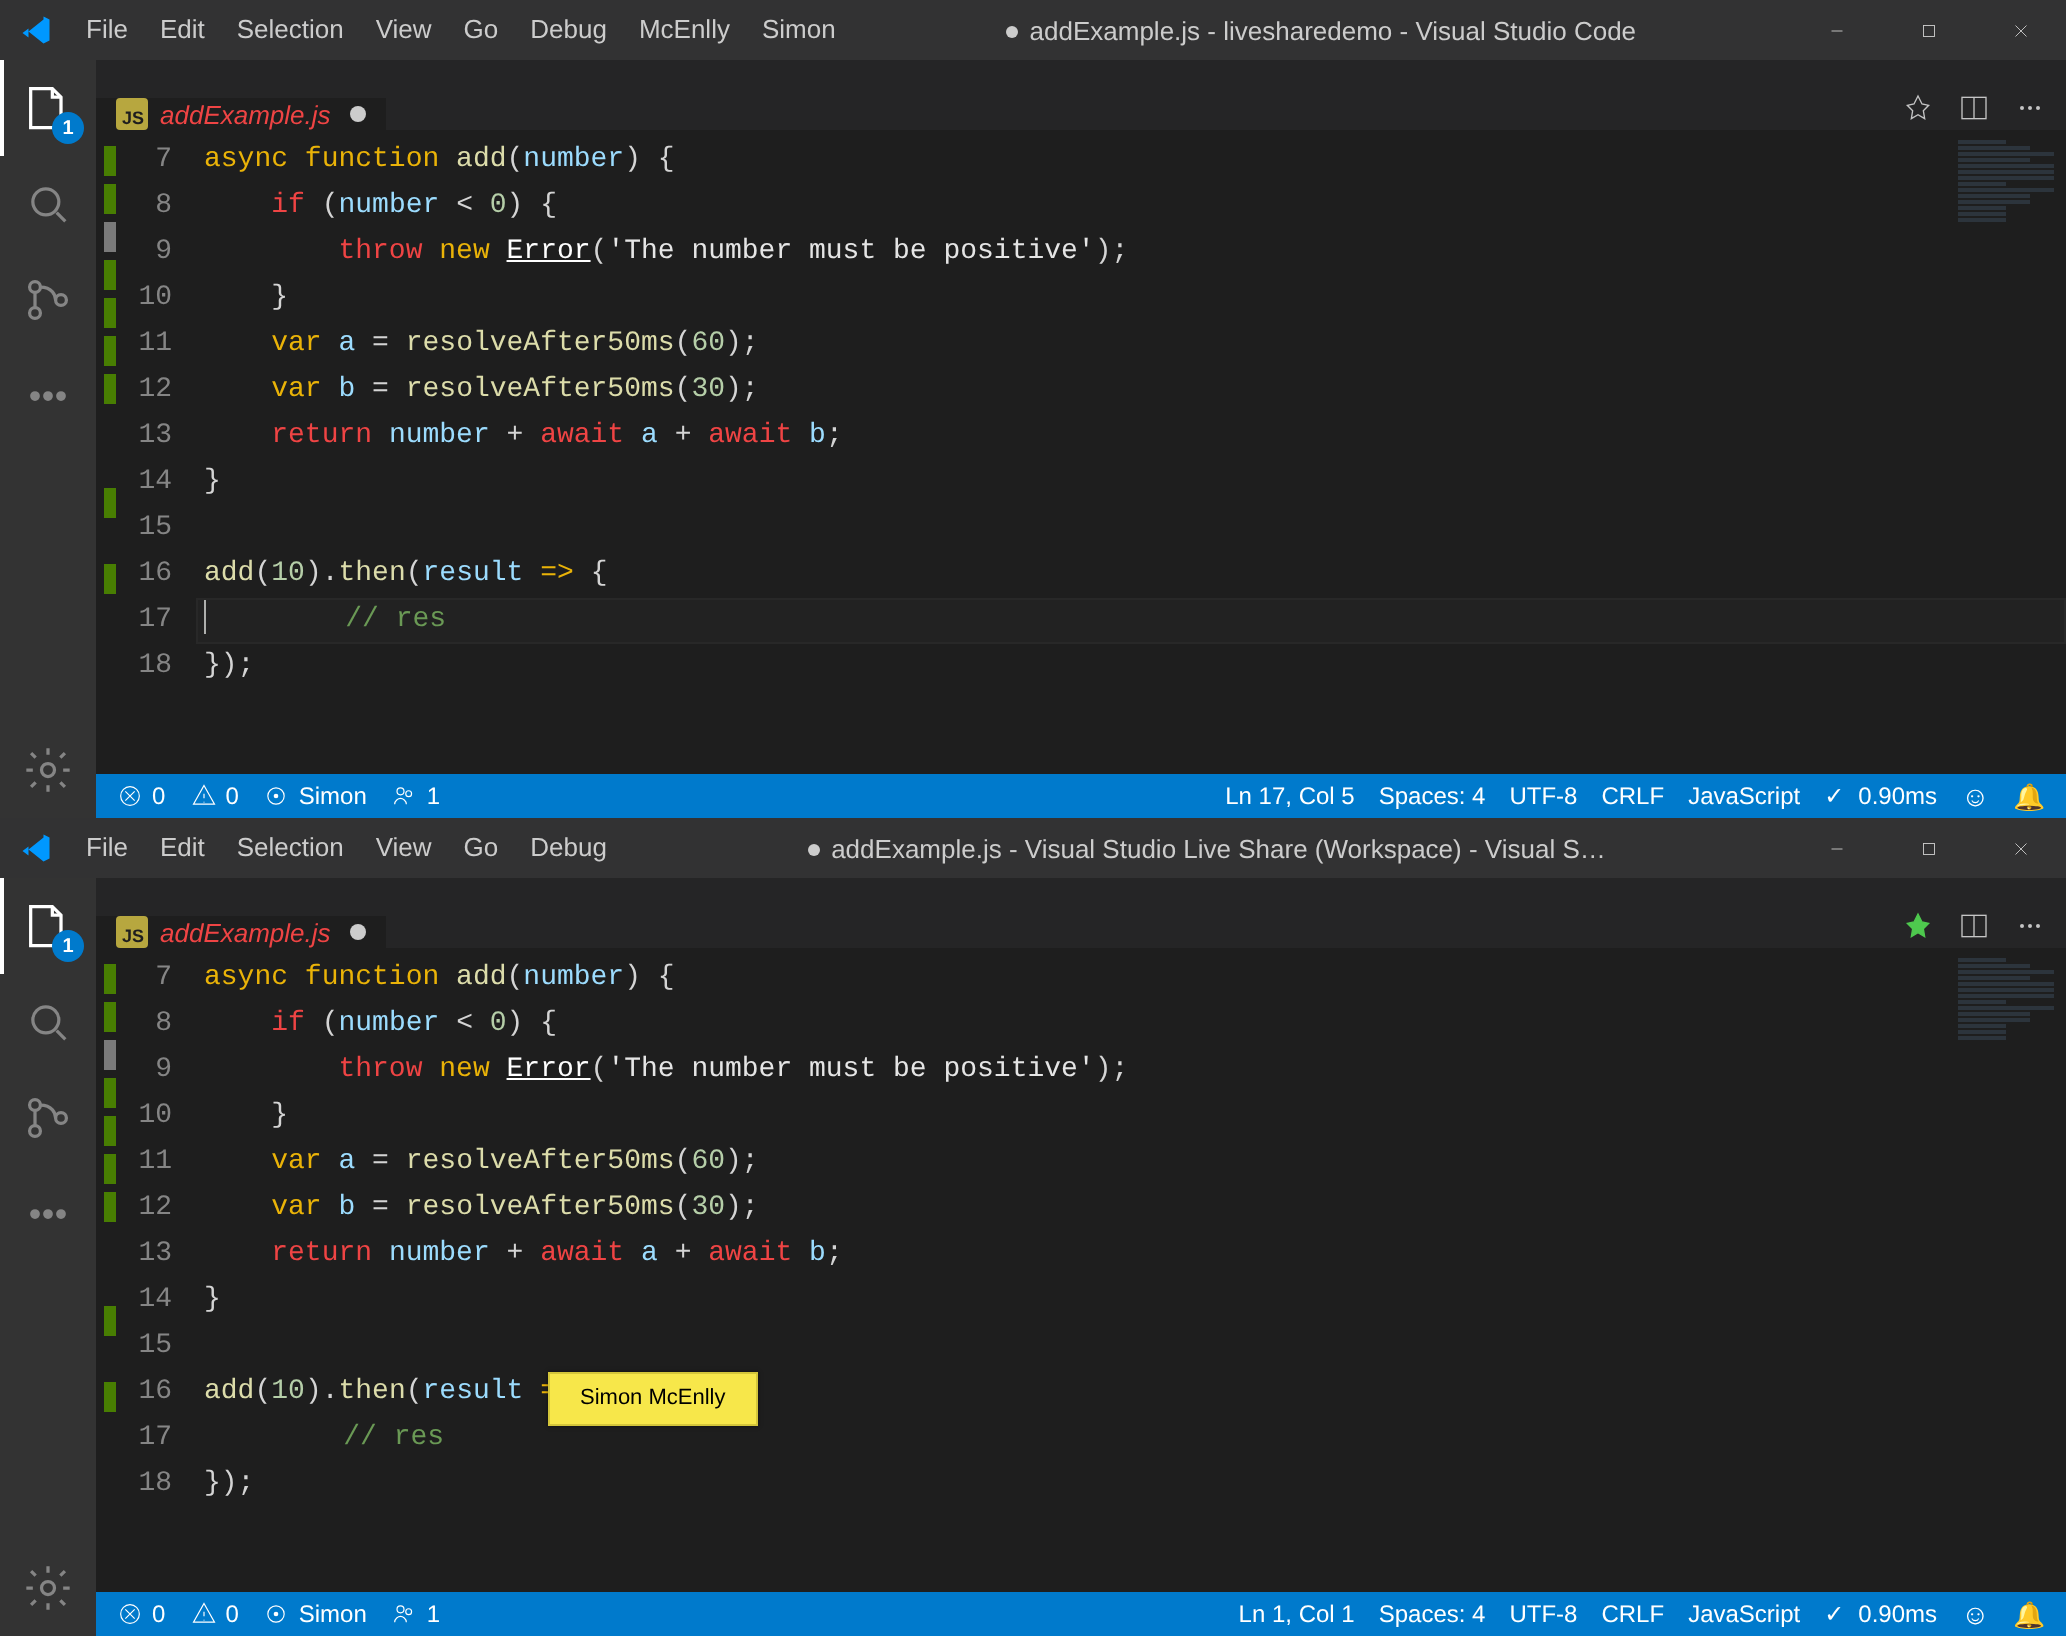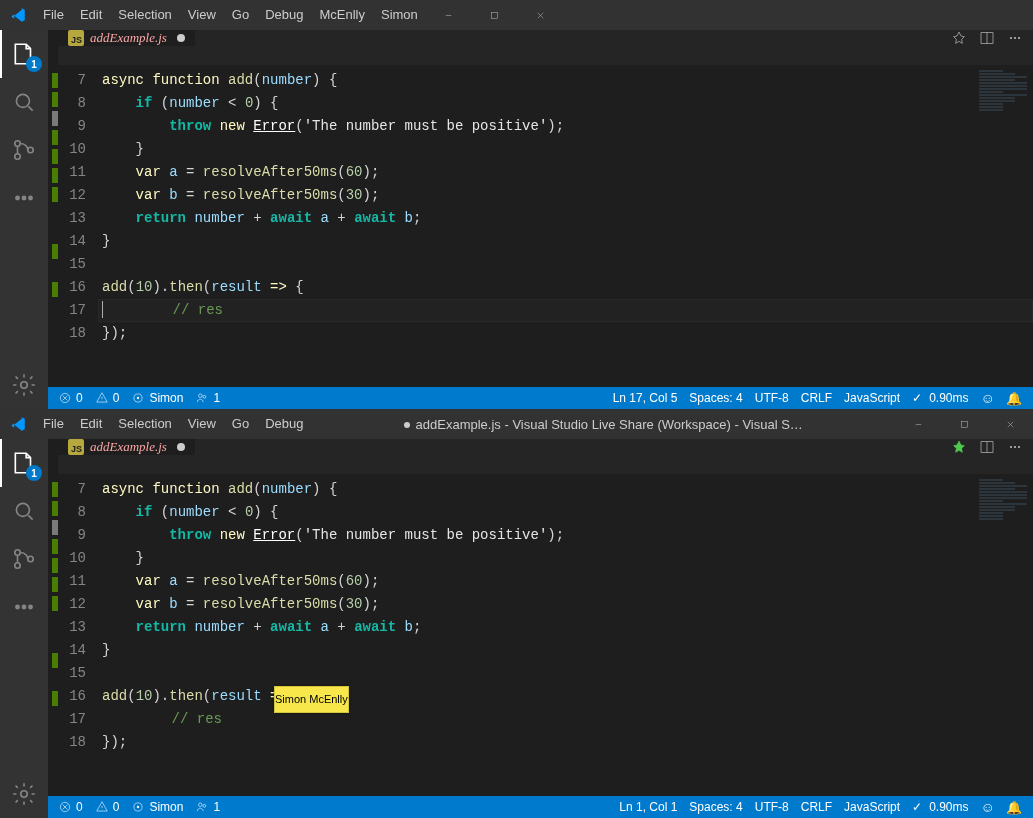--- a/index.html
+++ b/index.html
@@ -54,31 +54,31 @@
 .activitybar svg { stroke:#858585; fill:none; stroke-width:1.5; }
 .activitybar .act-item.active svg { stroke:#fff; }
 .badge {
   position:absolute; bottom:6px; right:6px; background:#007acc; color:#fff;
   border-radius:10px; min-width:16px; height:16px; font-size:10px; font-weight:bold;
   display:flex; align-items:center; justify-content:center; padding:0 4px;
 }
 .act-spacer { flex:1; }
 
 .main { flex:1; display:flex; flex-direction:column; min-width:0; }
-.tabs-row { height:35px; background:#252526; display:flex; align-items:flex-start;margin-left:10px; }
+.tabs-row { height:35px; background:#252526; display:flex; align-items:flex-end; }
 .tab {
   background:#1e1e1e; display:flex; align-items:center; padding:0 10px;
   border-right:1px solid #252526; gap:6px; font-size:13px;
 }
 .tab .js-badge {
   background:#b7a73f; color:#1e1e1e; font-weight:bold; font-size:9px;
   width:16px; height:16px; display:flex; align-items:flex-end; justify-content:flex-end;
   padding:1px 2px; border-radius:2px;
 }
-.tab .tab-name { color:#fca5a5; font-style: italic; font-family: Liberation Serif, serif; }
+.tab .tab-name { color:#ef4444; font-style: italic; }
 .tab .dirty { width:8px; height:8px; border-radius:50%; background:#cccccc; margin-left:4px;}
 .tabs-spacer { flex:1; }
 .tab-actions { display:flex; align-items:center; gap:12px; padding:0 10px; }
 .tab-actions svg { stroke:#c5c5c5; fill:none; }
 .pin-green svg { stroke:#4ec94e; fill:#4ec94e; }
 
 .breadcrumb-strip { height:4px; background:#1e1e1e; }
 
 .editor {
   flex:1; display:flex; background:#1e1e1e; font-family:Consolas,"Courier New",monospace;
@@ -86,41 +86,41 @@
 }
 .gutter { display:flex; }
 .mod-col { width:14px; }
 .mod-mark { width:6px; height:15px; margin:4px auto; }
 .mod-add { background:#487e02; }
 .mod-grey { background:#7a7a7a; }
 .ln-col { width:36px; text-align:right; padding-right:12px; color:#858585; }
 .ln-col .ln { height:23px; }
 .code-col { flex:1; white-space:pre; color:#d4d4d4; position:relative; }
 .code-line { height:23px; padding-left:4px; position:relative; }
-.kw-blue { color:#fef9c3; }
-.kw-purple { color:#14b8a6;font-weight:bold; }
+.kw-blue { color:#eab308; }
+.kw-purple { color:#ef4444; }
 .fn-yellow { color:#dcdcaa; }
 .var-cyan { color:#9cdcfe; }
 .pn { color:#d4d4d4; }
 .num { color:#b5cea8; }
 .str { color:#e5e5e5; }
 .cls-green { color:#ffffff;text-decoration:underline; }
 .cmt { color:#6a9955;margin-left:36px; }
 .cursor-line { background: rgba(255,255,255,0.02); box-shadow: inset 0 0 0 1px #282828; }
 .text-cursor { display:inline-block; width:1px; height:17px; background:#aeafad; vertical-align:middle; margin-bottom:2px;}
 
 .minimap { position:absolute; top:0; right:0; width:60px; height:120px; opacity:.5; pointer-events:none; }
 .minimap .ml { height:2px; margin:1px 6px; background:#3a4a5a; }
 .minimap .ml.s { width:40%; }
 .minimap .ml.m { width:60%; }
 .minimap .ml.l { width:80%; }
 
 .live-share-cursor {
   position:absolute; background:#f7e74a; color:#000; font-size:11px;
-  padding:1px 0; font-family:"Segoe UI",sans-serif; font-weight:500;
+  padding:1px 15px; font-family:"Segoe UI",sans-serif; font-weight:500;
   border:1px solid #d4c63a; box-shadow:0 0 2px rgba(0,0,0,.5);
 }
 
 .statusbar {
   height:22px; background:#007acc; color:#fff; display:flex; align-items:center;
   font-size:12px; padding:0 4px;
 }
 .statusbar .sb-item { padding:0 6px; display:flex; align-items:center; gap:4px; height:22px; }
 .statusbar .sb-spacer { flex:1; }
 .statusbar svg { stroke:#fff; fill:none; }
@@ -141,20 +141,21 @@
       <div class="menu">
         <div class="menu-item">File</div>
         <div class="menu-item">Edit</div>
         <div class="menu-item">Selection</div>
         <div class="menu-item">View</div>
         <div class="menu-item">Go</div>
         <div class="menu-item">Debug</div>
         <div class="menu-item">McEnlly</div>
         <div class="menu-item">Simon</div>
       </div>
+      <div class="title"><span class="dirty-dot"></span>addExample.js - livesharedemo - Visual Studio Code</div>
       <div class="win-controls">
         <div class="win-btn">
           <svg width="11" height="11" viewBox="0 0 24 24">
             <path d="M6 12h12"></path>
           </svg>
         </div>
         <div class="win-btn">
           <svg width="11" height="11" viewBox="0 0 24 24">
             <rect x="6" y="6" width="12" height="12"></rect>
           </svg>

